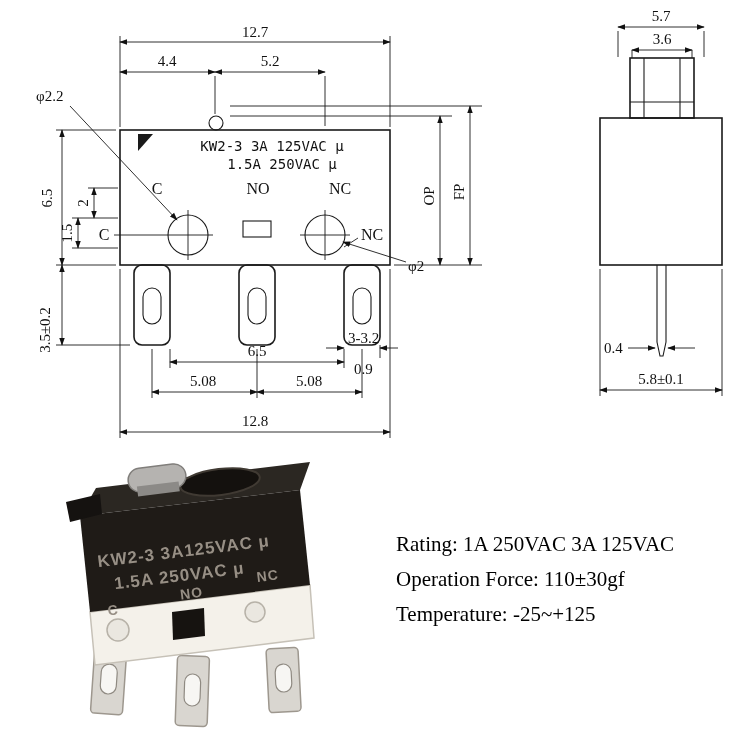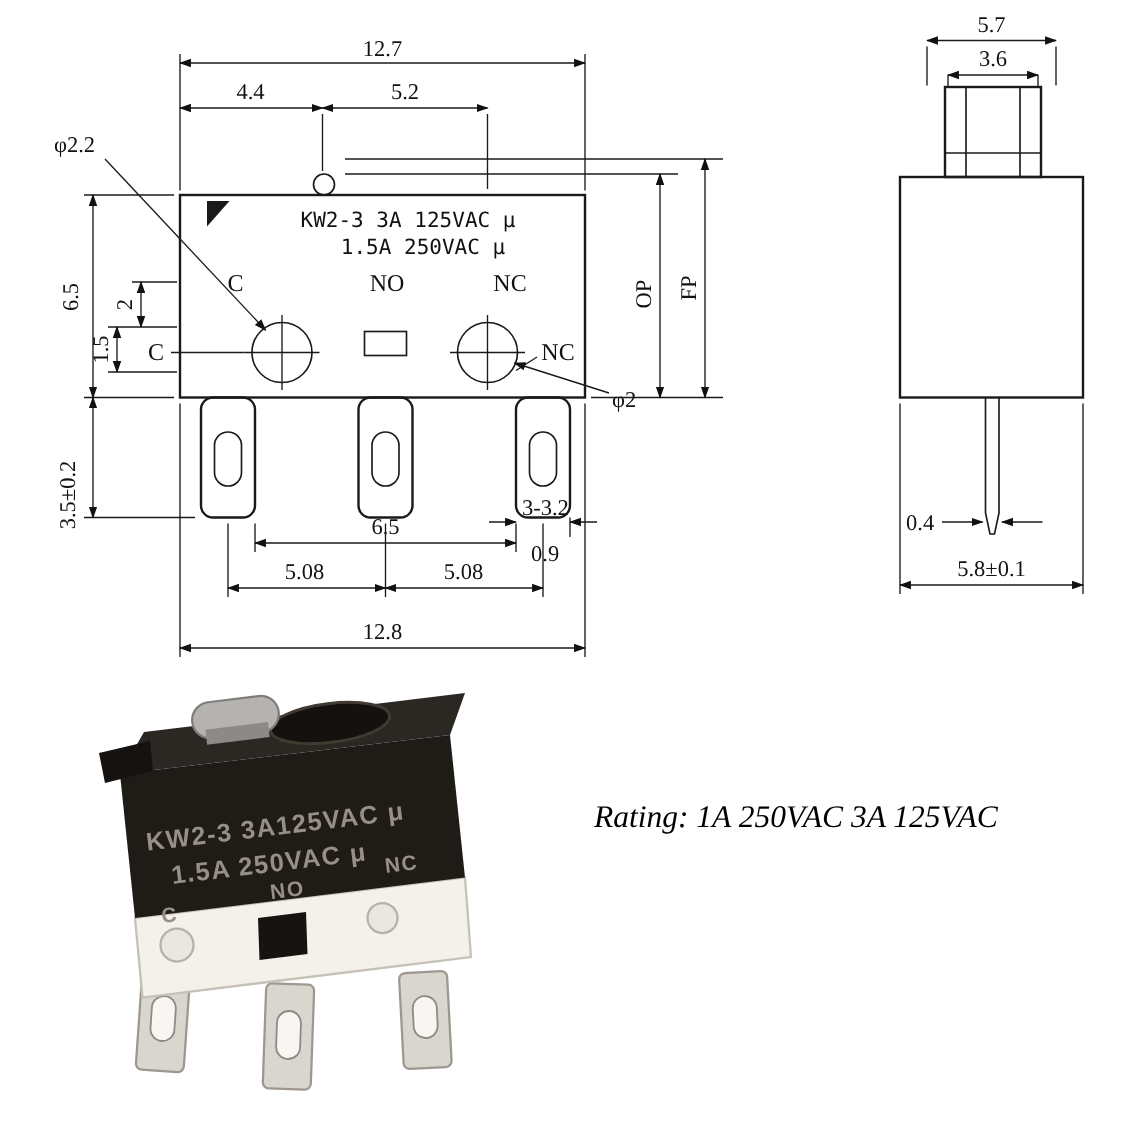--- a/index.html
+++ b/index.html
@@ -5,21 +5,21 @@
   html,body { margin:0; padding:0; background:#ffffff; }
   .page { position:relative; width:750px; height:750px; background:#ffffff; overflow:hidden;
           font-family:"Liberation Sans", sans-serif; }
   svg { display:block; }
   .ln   { stroke:#1a1a1a; stroke-width:1.6; fill:none; }
   .ln2  { stroke:#1a1a1a; stroke-width:1.1; fill:none; }
   .ext  { stroke:#1a1a1a; stroke-width:0.9; fill:none; }
   .dim-text  { font-family:"Liberation Serif", serif; font-size:15px; fill:#111; }
   .mono-text { font-family:"DejaVu Sans Mono", monospace; font-size:14px; fill:#111; }
   .label-text{ font-family:"Liberation Serif", serif; font-size:16px; fill:#111; }
-  .specs { position:absolute; left:396px; top:527px;font-style:italic; }
+  .specs { position:absolute; left:396px; top:527px; }
   .specs .line { font-family:"Liberation Serif", serif; font-size:21px; color:#000;
                  line-height:35px; white-space:nowrap; }
   .photo-print { font-family:"Liberation Sans", sans-serif; font-weight:bold; fill:#978f85;
                  letter-spacing:1px; }
 </style>
 </head>
 <body>
 
 <div class="page">
 
@@ -241,15 +241,17 @@
       <text class="photo-print" x="98" y="116" font-size="17">KW2-3 3A125VAC μ</text>
       <text class="photo-print" x="112" y="140" font-size="17">1.5A 250VAC μ</text>
       <text class="photo-print" x="102" y="165" font-size="14">C</text>
       <text class="photo-print" x="176" y="158" font-size="14">NO</text>
       <text class="photo-print" x="254" y="150" font-size="14">NC</text>
     </g>
   </svg>
 
   <div class="specs">
     <div class="line">Rating: 1A 250VAC 3A 125VAC</div>
+    <div class="line">Operation Force: 110±30gf</div>
+    <div class="line">Temperature: -25~+125</div>
   </div>
 
 </div>
 
 </body></html>

